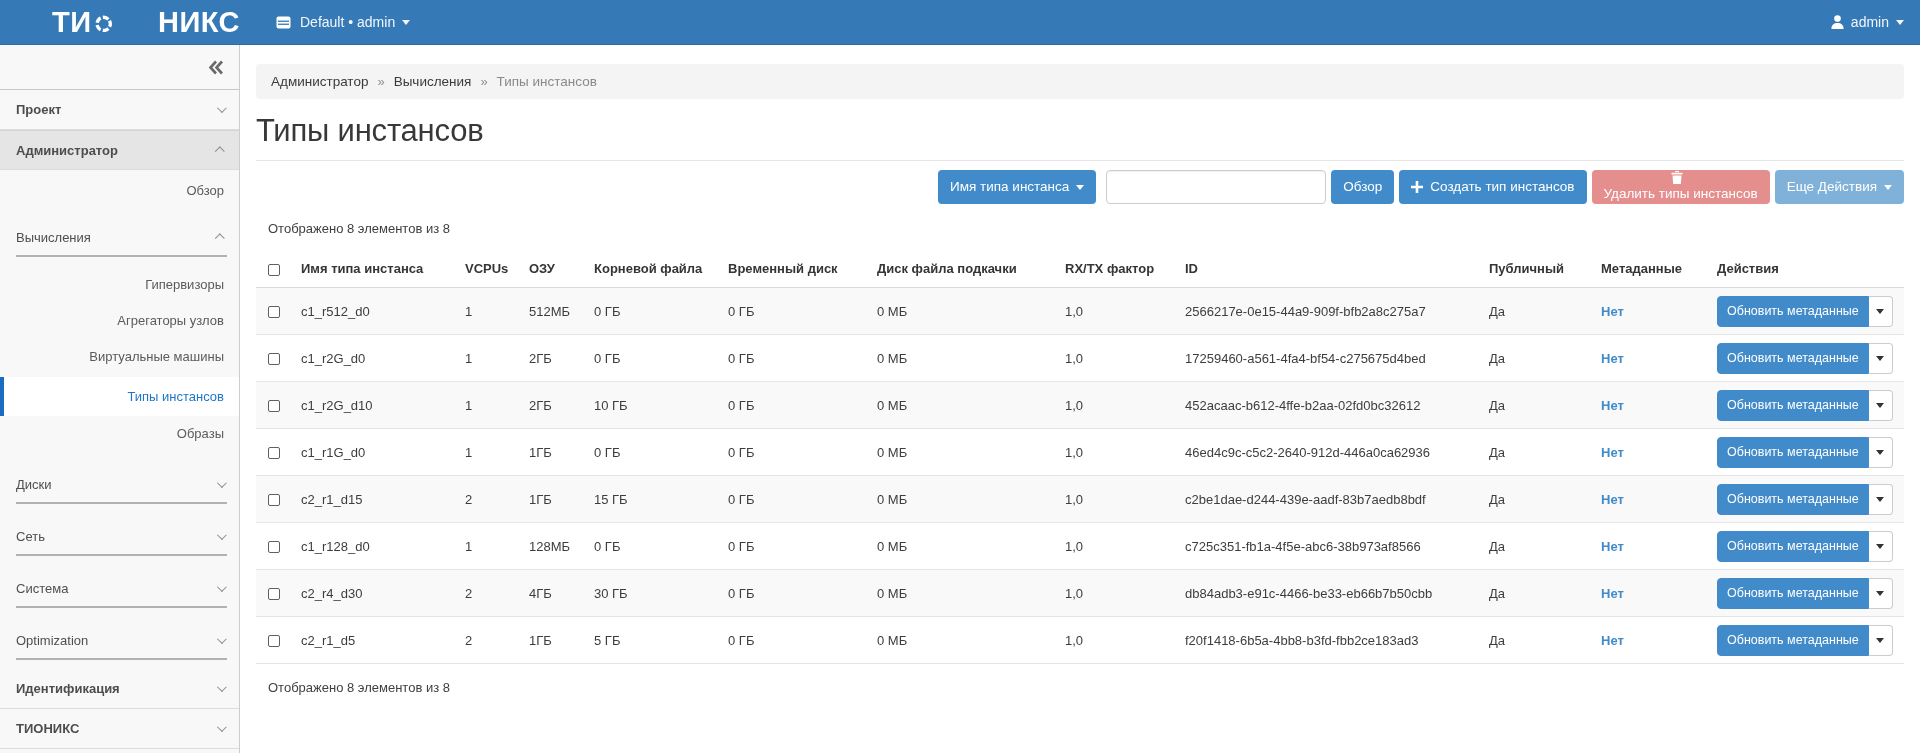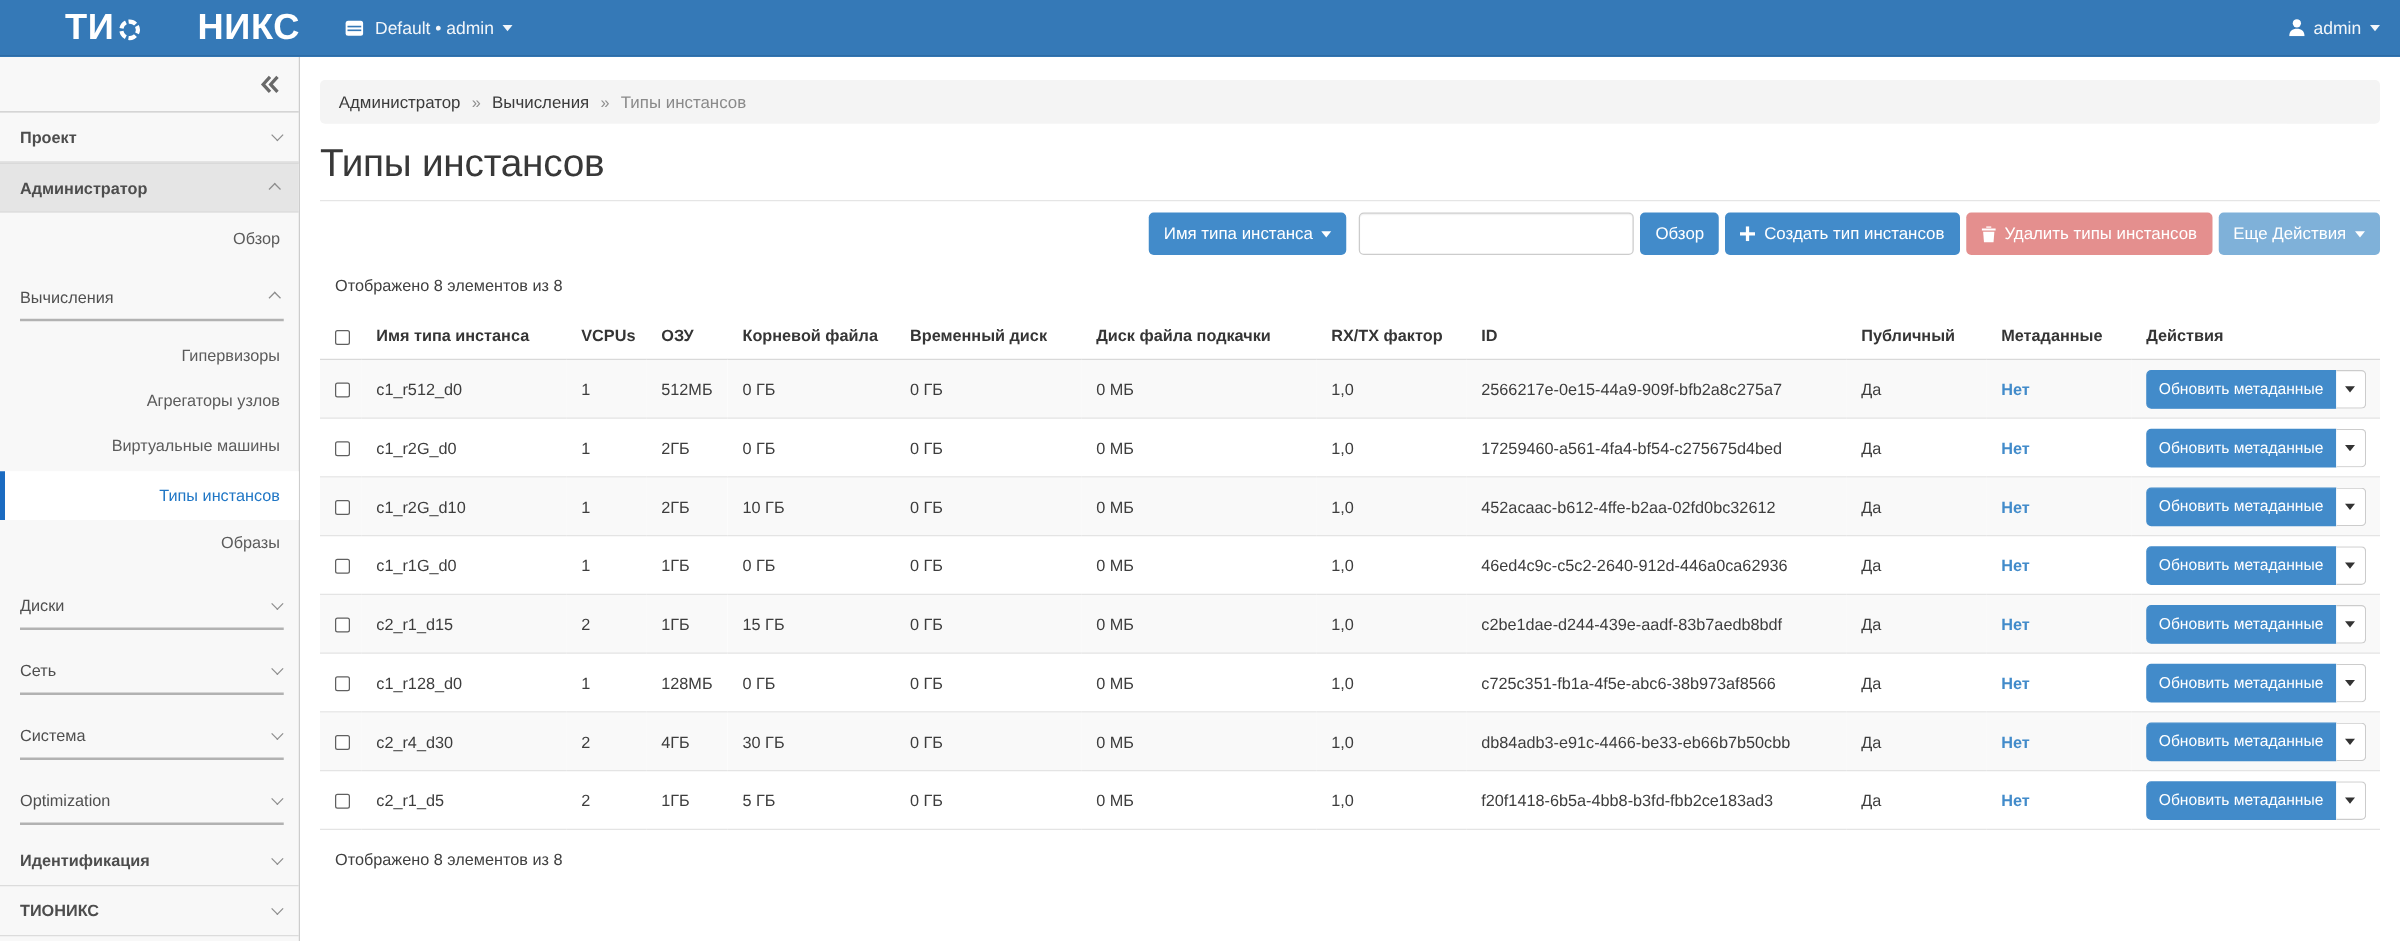--- a/index.html
+++ b/index.html
@@ -57,21 +57,21 @@
   .breadcrumb .current { color:#8a8a8a; }
   h1.page-title { font-size:31px; font-weight:400; color:#383838; margin-top:14px; line-height:36px; letter-spacing:-.2px; }
   .title-rule { border:none; border-top:1px solid #e5e5e5; margin-top:11px; }
 
   
   .actions-row { display:flex; justify-content:flex-end; align-items:center; margin-top:9px; }
   .btn { border:none; border-radius:4px; height:34px; font-size:13.5px; line-height:20px;
     font-family:inherit; display:inline-flex; align-items:center; justify-content:center;
     padding:0 12px; cursor:pointer; white-space:nowrap; }
   .btn-primary { background:#428bca; color:#fff; }
-  .btn-danger { background:#e48f8e; color:#fff; }
+  .btn-danger { background:#e48f8e; color:#fff;flex-direction:column; }
   .btn-info { background:#7fb1d9; color:#fff; }
   .filter-field { width:220px; height:34px; border:1px solid #ccc; border-radius:4px;
     margin:0 5px; padding:6px 12px; font-size:14px; font-family:inherit; color:#555;
     box-shadow:inset 0 1px 1px rgba(0,0,0,.06); outline:none; }
   .mr5 { margin-right:5px; }
   .icon-gap { margin-right:7px; display:inline-flex; }
 
   
   .count-line { margin:17px 0 0 12px; color:#404040; line-height:15px; }
   table.flavors { width:1648px; border-collapse:collapse; table-layout:fixed; margin-top:14px; }

